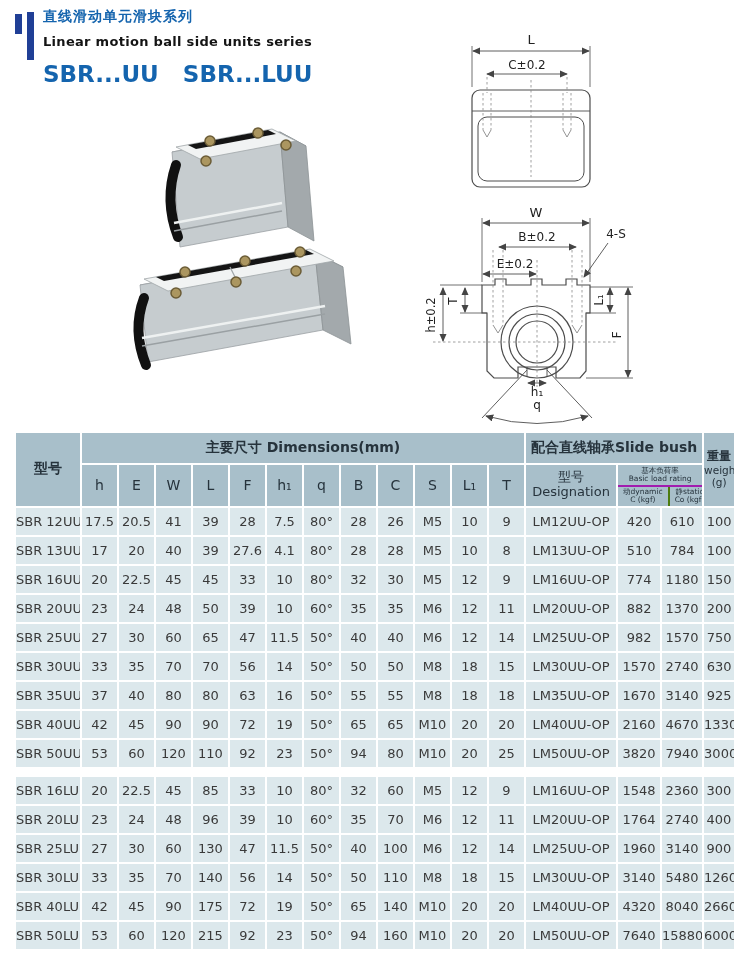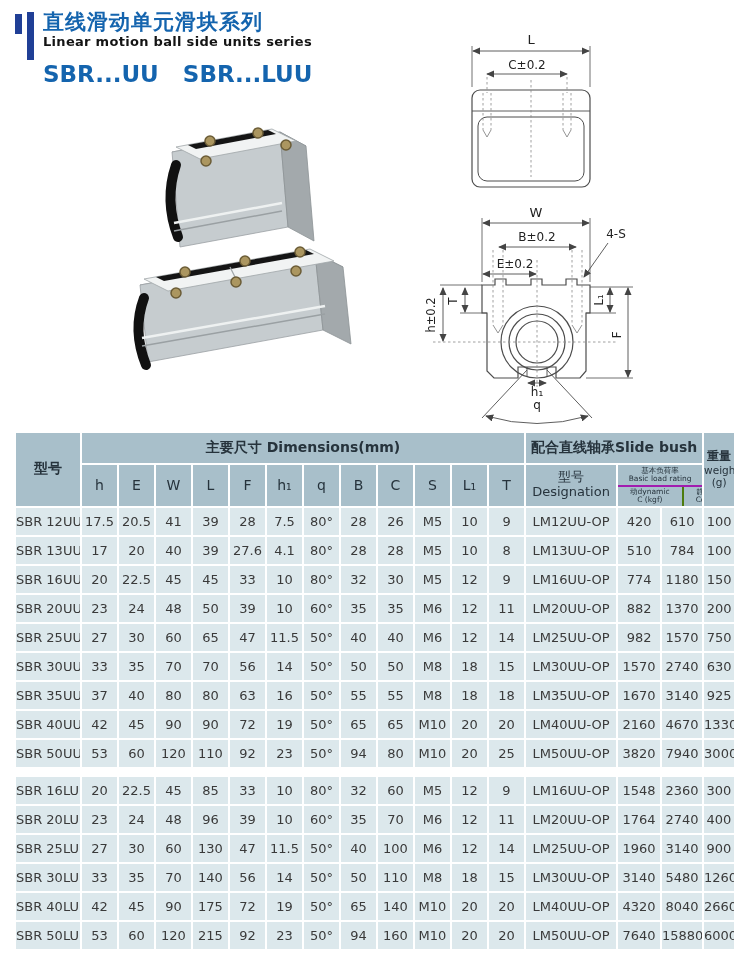--- a/index.html
+++ b/index.html
@@ -3,21 +3,21 @@
 <meta charset="utf-8">
 <style>
   html,body{margin:0;padding:0;background:#ffffff;}
   body{font-family:"DejaVu Sans","Liberation Sans",sans-serif;}
   .page{position:relative;width:750px;height:955px;background:#ffffff;overflow:hidden;}
 
   
   .bar{position:absolute;background:#203f96;}
   .bar1{left:15px;top:14px;width:7px;height:20px;}
   .bar2{left:27px;top:12px;width:7px;height:48px;}
-  .title-zh{position:absolute;left:43px;top:8px;font-size:21px;font-weight:bold;color:#1464ae;letter-spacing:1px;text-align:center;}
+  .title-zh{position:absolute;left:43px;top:8px;font-size:14px;font-weight:bold;color:#1464ae;letter-spacing:1px;text-align:center;}
   .title-en{position:absolute;left:43px;top:34px;font-size:13px;font-weight:bold;color:#141414;letter-spacing:.3px;}
   .title-sub{position:absolute;left:43px;top:61px;font-size:23px;font-weight:bold;color:#1464ae;white-space:pre;}
 
   
   .photo{position:absolute;left:110px;top:95px;}
   .drawing{position:absolute;left:420px;top:25px;}
 
   
   .tables{position:absolute;left:14px;top:431px;width:722px;}
   table{border-collapse:separate;border-spacing:2px;table-layout:fixed;width:722px;}
@@ -29,21 +29,21 @@
   .hr1 th{height:30px;font-size:14px;}
   .hr2 th{height:34px;font-size:14px;font-weight:normal;color:#26333c;}
   .th-model{font-size:14px;font-weight:bold;}
   .th-desig div{line-height:1.15;font-size:13px;}
   .th-weight div{line-height:1.15;}
   .w-zh{font-size:12px;font-weight:bold;}
   .w-en{font-size:10.5px;font-weight:normal;}
   .blr{padding:0;}
   .blr-top{font-size:7.5px;line-height:1.1;padding:2px 0 1px 0;border-bottom:2px solid #a21caf;font-weight:normal;}
   .blr-bot{display:flex;}
-  .blr-cell{flex:1;font-size:7.5px;line-height:1.15;padding:1px 12px;font-weight:normal;}
+  .blr-cell{flex:1;font-size:7.5px;line-height:1.15;padding:1px 5px;font-weight:normal;}
   .blr-cell + .blr-cell{border-left:2px solid #4d7c0f;}
 
   svg text{font-family:"DejaVu Sans","Liberation Sans",sans-serif;fill:#222;}
 </style>
 </head>
 <body>
 
 <div class="page">
 
   <div class="bar bar1"></div>

